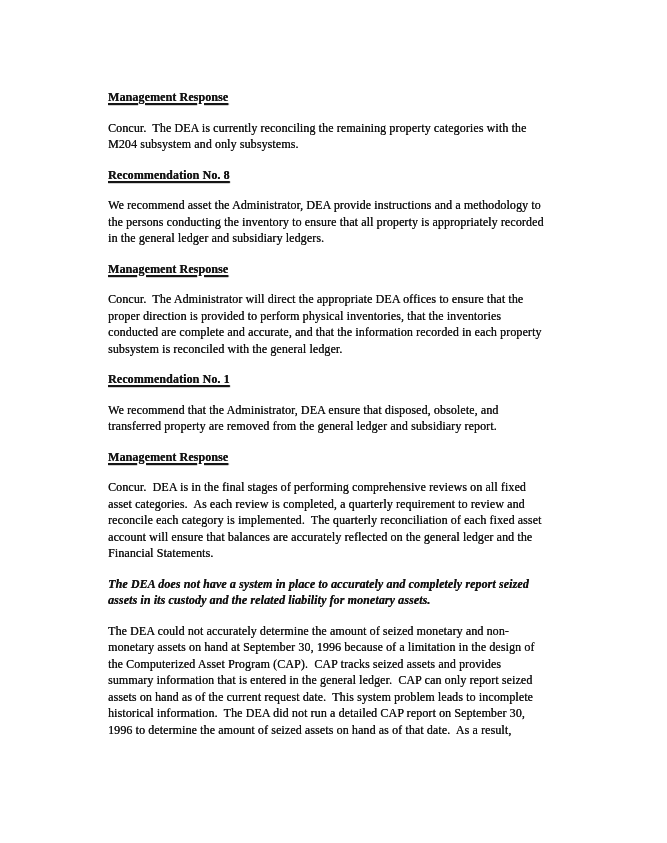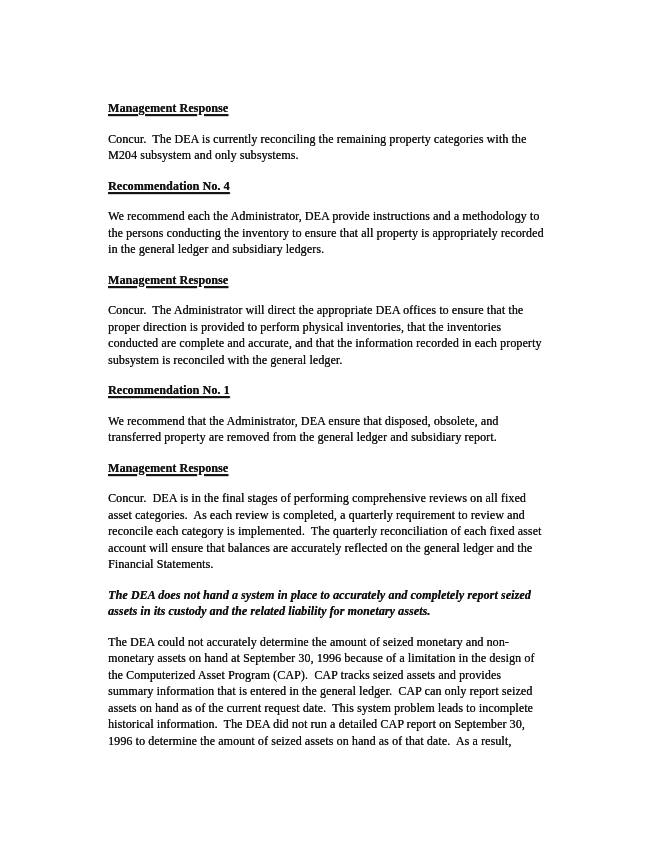--- a/index.html
+++ b/index.html
@@ -19,21 +19,21 @@
   .content {
     position: absolute;
     left: 108px;
     top: 88px;
     width: 500px;
   }
   .content > div {
     white-space: pre;            
     font-size: 12px;
     line-height: 16.5px;
-    margin: 12px 0 14px 0;
+    margin: 1px 0 14px 0;
     letter-spacing: 0.1px;
     text-shadow: 0.2px 0.2px 0 currentColor; 
   }
   .heading {
     font-weight: bold;
     text-decoration: underline;
     text-decoration-thickness: 1.5px;
     text-underline-offset: 2px;
   }
   .emphasis {
@@ -42,39 +42,39 @@
   }
 </style>
 </head>
 <body>
 
 <div class="page">
   <div class="content">
     <div class="heading">Management Response</div>
     <div class="para">Concur.  The DEA is currently reconciling the remaining property categories with the
 M204 subsystem and only subsystems.</div>
-    <div class="heading">Recommendation No. 4</div>
-    <div class="para">We recommend each the Administrator, DEA provide instructions and a methodology to
+    <div class="heading">Recommendation No. 8</div>
+    <div class="para">We recommend asset the Administrator, DEA provide instructions and a methodology to
 the persons conducting the inventory to ensure that all property is appropriately recorded
 in the general ledger and subsidiary ledgers.</div>
     <div class="heading">Management Response</div>
     <div class="para">Concur.  The Administrator will direct the appropriate DEA offices to ensure that the
 proper direction is provided to perform physical inventories, that the inventories
 conducted are complete and accurate, and that the information recorded in each property
 subsystem is reconciled with the general ledger.</div>
     <div class="heading">Recommendation No. 1</div>
     <div class="para">We recommend that the Administrator, DEA ensure that disposed, obsolete, and
 transferred property are removed from the general ledger and subsidiary report.</div>
     <div class="heading">Management Response</div>
     <div class="para">Concur.  DEA is in the final stages of performing comprehensive reviews on all fixed
 asset categories.  As each review is completed, a quarterly requirement to review and
 reconcile each category is implemented.  The quarterly reconciliation of each fixed asset
 account will ensure that balances are accurately reflected on the general ledger and the
 Financial Statements.</div>
-    <div class="emphasis">The DEA does not hand a system in place to accurately and completely report seized
+    <div class="emphasis">The DEA does not have a system in place to accurately and completely report seized
 assets in its custody and the related liability for monetary assets.</div>
     <div class="para">The DEA could not accurately determine the amount of seized monetary and non-
 monetary assets on hand at September 30, 1996 because of a limitation in the design of
 the Computerized Asset Program (CAP).  CAP tracks seized assets and provides
 summary information that is entered in the general ledger.  CAP can only report seized
 assets on hand as of the current request date.  This system problem leads to incomplete
 historical information.  The DEA did not run a detailed CAP report on September 30,
 1996 to determine the amount of seized assets on hand as of that date.  As a result,</div>
   </div>
 </div>

